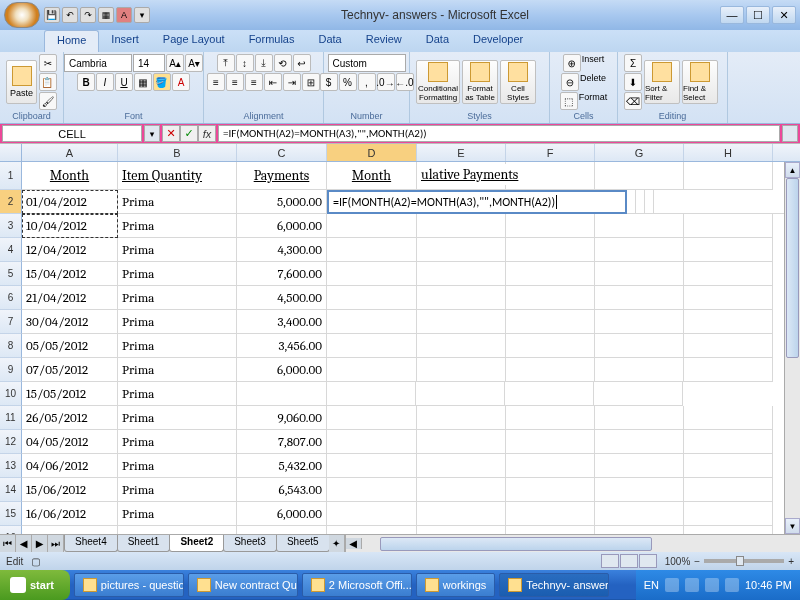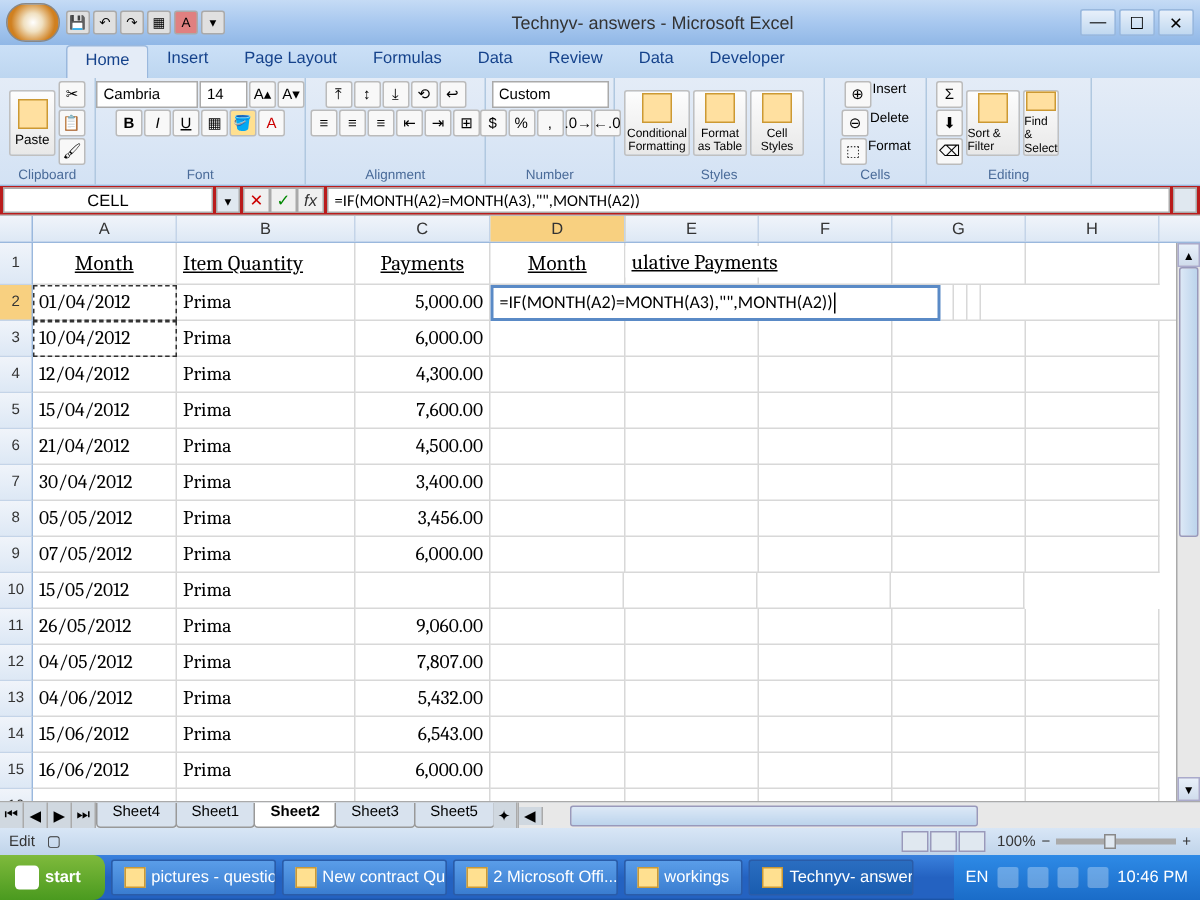--- a/index.html
+++ b/index.html
@@ -25,21 +25,21 @@
 .rgroup-label { text-align: center; color: #4a6b99; font-size: 9px; padding-top: 1px; }
 .rgroup-body { display: flex; align-items: center; gap: 2px; flex: 1; }
 .rbig { width: 34px; height: 44px; background: linear-gradient(to bottom, #fdfdfd, #e8e8e8); border: 1px solid #c0c0c0; border-radius: 2px; display: flex; flex-direction: column; align-items: center; justify-content: center; font-size: 9px; }
 .ricon { width: 20px; height: 20px; background: #ffe0a0; border: 1px solid #cc9933; margin-bottom: 2px; }
 .rsmall { width: 18px; height: 18px; border: 1px solid #bbb; background: #f8f8f8; border-radius: 2px; font-size: 10px; display: flex; align-items: center; justify-content: center; }
 .rselect { height: 18px; font-size: 10px; border: 1px solid #aaa; background: #fff; padding: 0 4px; }
 .rcol { display: flex; flex-direction: column; gap: 1px; }
 .rrow { display: flex; gap: 1px; }
 
 
-.formula-row { height: 20px; display: flex; align-items: stretch; border-bottom: 1px solid #bbb; background: #b91c1c; }
+.formula-row { height: 20px; display: flex; align-items: stretch; border-bottom: 1px solid #bbb; background: #ec4899; }
 .namebox { width: 140px; border: 1px solid #aaa; background: #fff; font-size: 11px; display: flex; align-items: center; justify-content: center; margin: 1px 2px; }
 .namebox-dd { width: 16px; border: 1px solid #aaa; background: #e0e8f0; display: flex; align-items: center; justify-content: center; font-size: 9px; margin: 1px 2px 1px 0; }
 .fbtn { width: 18px; border: 1px solid #aaa; background: #f0f0f0; display: flex; align-items: center; justify-content: center; font-size: 11px; margin: 1px 0; }
 .fbtn.cancel { color: #c00; }
 .fbtn.ok { color: #080; }
 .fbtn.fx { font-style: italic; color: #333; }
 .formula-input { flex: 1; border: 1px solid #aaa; background: #fff; font-size: 11px; padding: 0 4px; display: flex; align-items: center; margin: 1px 2px; font-family: Calibri, sans-serif; }
 .formula-expand { width: 16px; background: #e0e8f0; border: 1px solid #aaa; margin: 1px 2px 1px 0; }
 
 
@@ -236,21 +236,21 @@
     <div class="rgroup-body">
       <div class="rcol">
         <div class="rsmall">Σ</div>
         <div class="rsmall">⬇</div>
         <div class="rsmall">⌫</div>
       </div>
       <div class="rbig" style="width:36px">
           <div class="ricon"></div>
           <span style="font-size:8px">Sort &amp; Filter</span>
         </div>
-      <div class="rbig" style="width:24px">
+      <div class="rbig" style="width:36px">
           <div class="ricon"></div>
           <span style="font-size:8px">Find &amp; Select</span>
         </div>
     </div>
     <div class="rgroup-label">Editing</div>
   </div>
 </div>
 
 <div class="formula-row">
   <div class="namebox">CELL</div>

